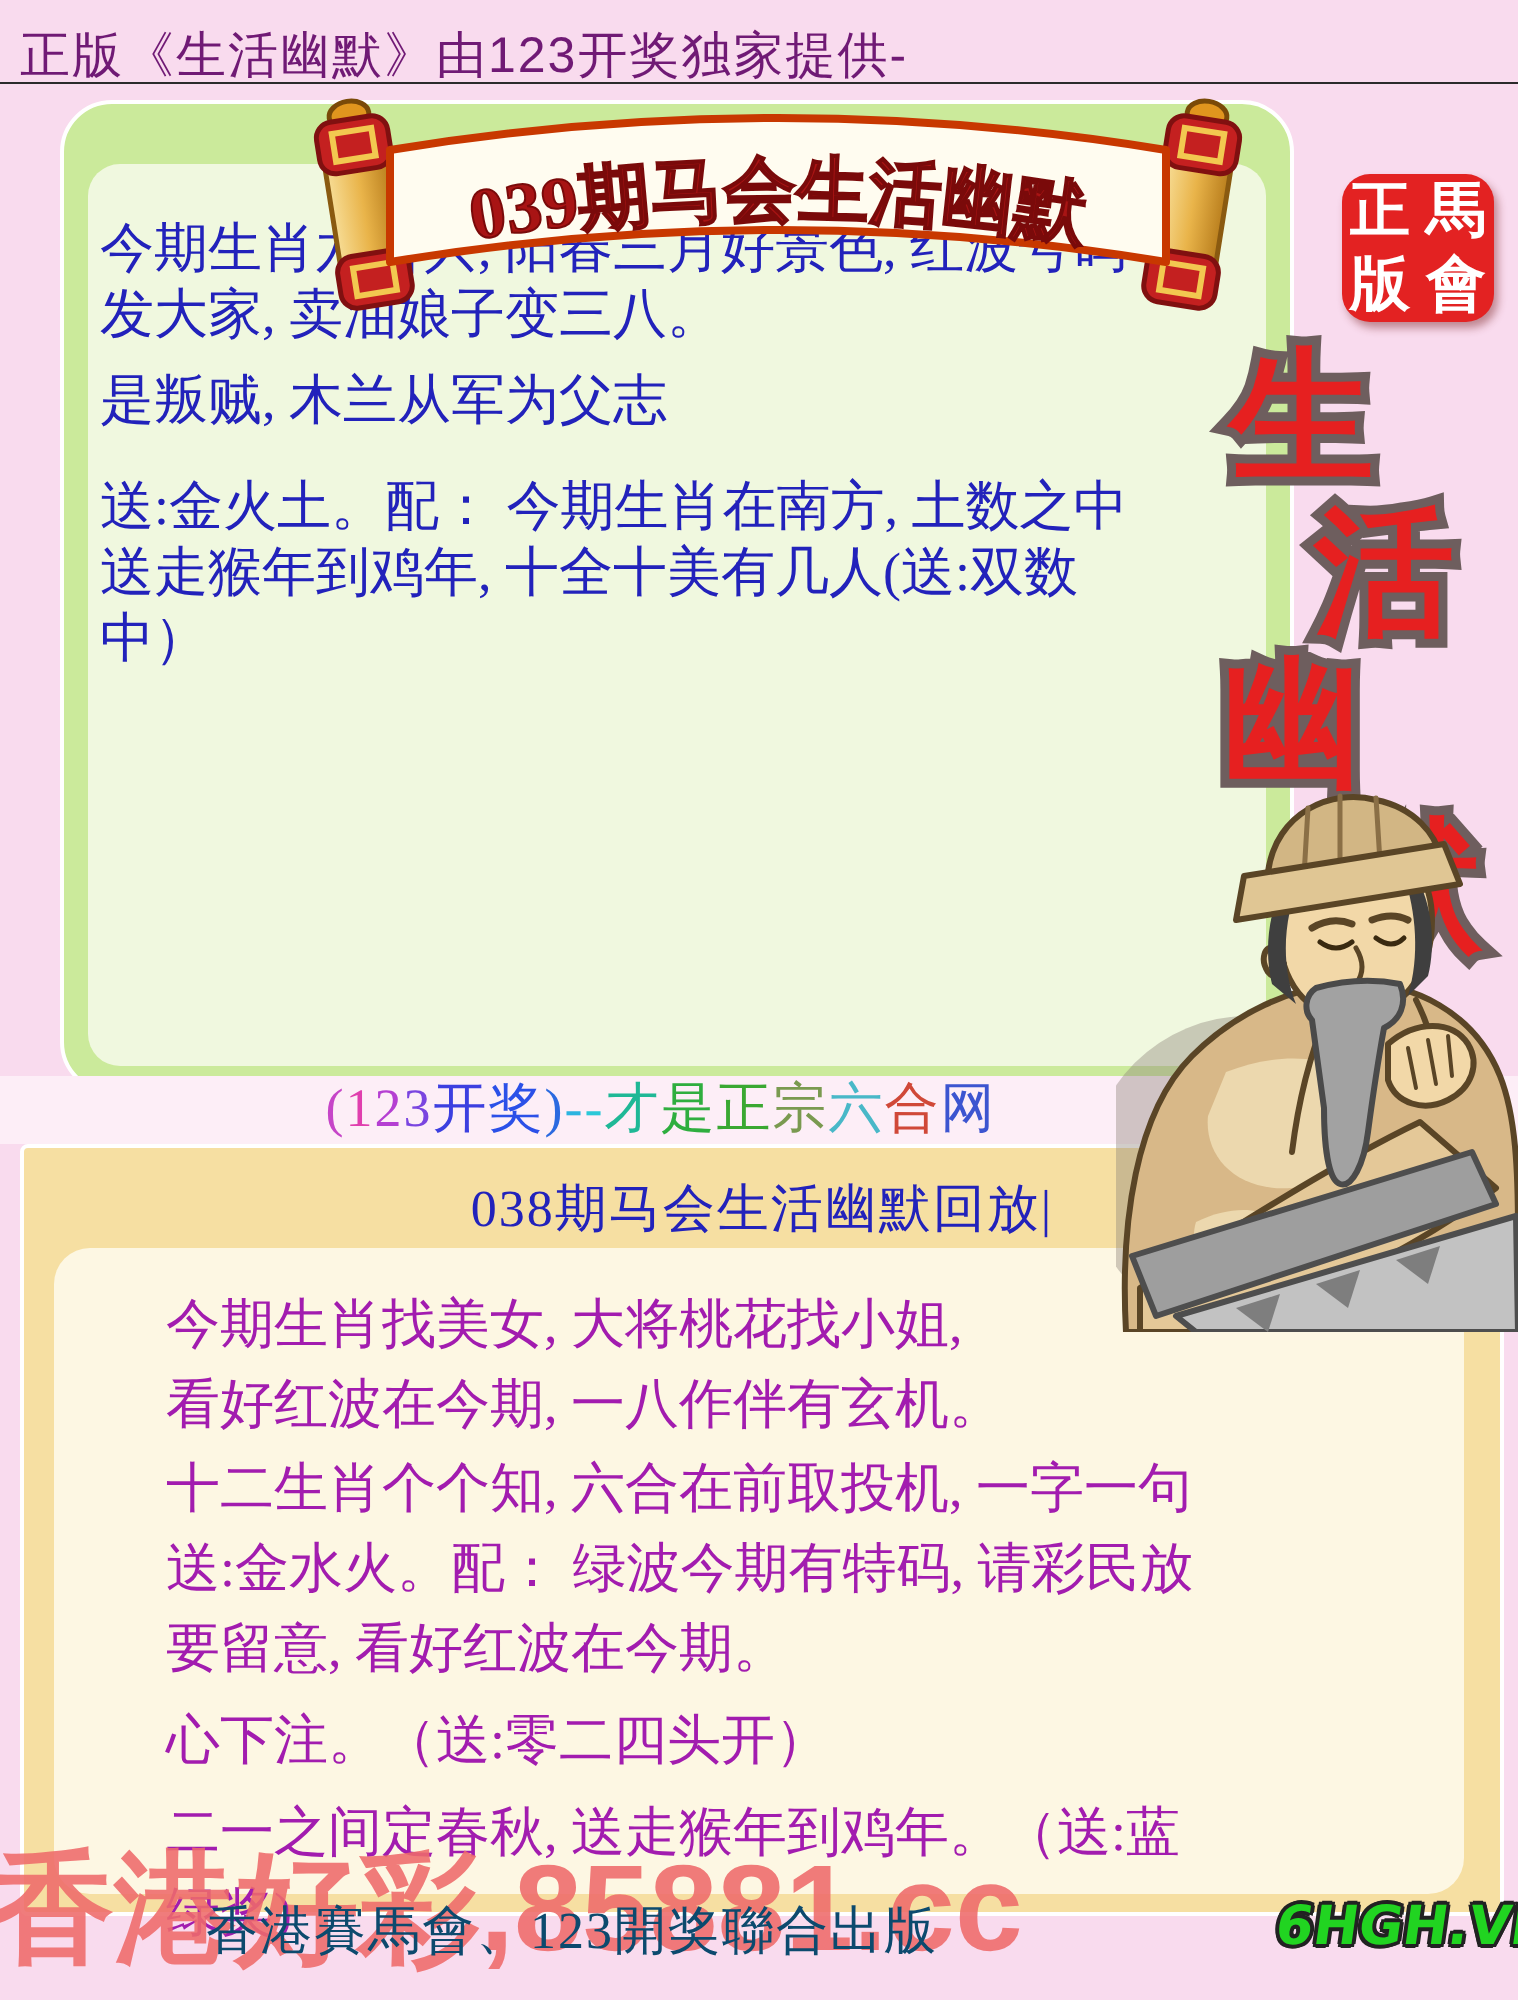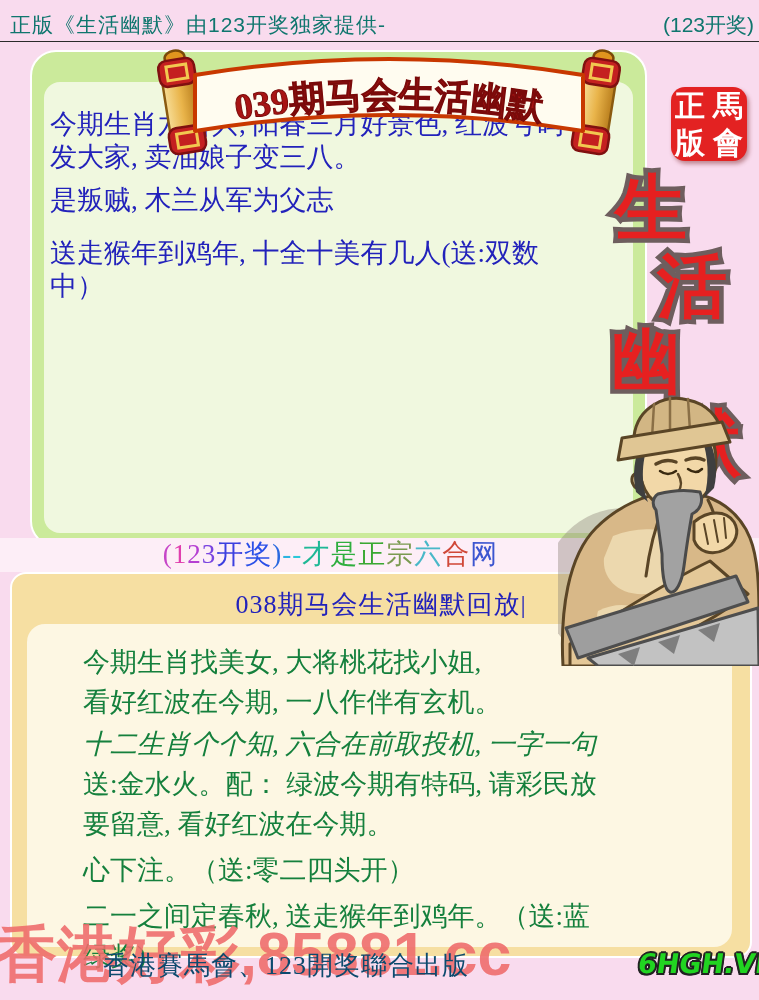--- a/index.html
+++ b/index.html
@@ -4,21 +4,21 @@
 <style>
   html,body{margin:0;padding:0;}
   body{width:759px;height:1000px;position:relative;overflow:hidden;
        background:#f9dbee;
        font-family:"Liberation Serif","DejaVu Serif",serif;}
 
   
   .top-header{position:absolute;left:0;top:0;width:759px;height:41px;
     border-bottom:1.5px solid #2b2b2b;
     font-family:"Liberation Sans","DejaVu Sans",sans-serif;
-    font-size:21px;color:#0f766e;}
+    font-size:25px;color:#701a75;}
   .top-header .left{position:absolute;left:10px;top:11px;letter-spacing:1px;}
   .top-header .right{position:absolute;right:5px;top:11px;}
 
   
   .box1{position:absolute;left:30px;top:50px;width:613px;height:493px;
         background:#cbea9b;border:2px solid #ffffff;border-radius:26px;z-index:1;}
   .box1-inner{position:absolute;left:12px;top:30px;right:12px;bottom:12px;
         background:#f0f8df;border-radius:16px;}
   .box1-text{position:absolute;left:6px;top:26px;right:2px;
         font-size:27px;line-height:33px;color:#2222bb;white-space:nowrap;}
@@ -42,54 +42,54 @@
   .scholar{position:absolute;left:558px;top:376px;width:201px;height:290px;z-index:4;}
 
   
   .midline-strip{position:absolute;left:0;top:538px;width:759px;height:34px;
         background:#fdeef7;z-index:1;}
   .midline{position:absolute;left:0;top:538px;width:661px;height:34px;line-height:32px;
         text-align:center;font-size:27px;font-weight:500;z-index:2;letter-spacing:1px;}
 
   
   .box2{position:absolute;left:10px;top:572px;width:738px;height:382px;
-        background:#f6dfa2;border:2px solid #ffffff;border-radius:16px;z-index:1;}
+        background:#f6dfa2;border:2px solid #ffffff;border-radius:4px;z-index:1;}
   .box2-header{position:absolute;left:0;top:13px;width:100%;text-align:center;
         font-size:26px;color:#2222bb;letter-spacing:1px;}
   .box2-inner{position:absolute;left:15px;top:50px;right:18px;bottom:9px;
         background:#fdf7e3;border-radius:18px;}
   .box2-text{position:absolute;left:56px;top:18px;right:2px;
-        font-size:27px;line-height:40px;color:#15803d;white-space:nowrap;}
+        font-size:27px;line-height:40px;color:#a21caf;white-space:nowrap;}
 
   
   .watermark{position:absolute;left:-4px;top:914px;z-index:10;
         font-family:"Liberation Sans","DejaVu Sans",sans-serif;
         font-size:61px;font-weight:bold;color:#ef6b6b;opacity:.88;white-space:nowrap;}
   .publisher{position:absolute;left:103px;top:948px;z-index:11;
         font-size:26px;color:#0c4a6e;letter-spacing:1px;}
   .site-badge{position:absolute;left:638px;top:948px;z-index:11;
         font-family:"DejaVu Sans","Liberation Sans",sans-serif;
         font-size:27px;font-weight:800;color:#21d421;transform:skewX(-8deg);
         text-shadow:2px 0 #222,-2px 0 #222,0 2px #222,0 -2px #222,
                     1.5px 1.5px #222,-1.5px -1.5px #222,1.5px -1.5px #222,-1.5px 1.5px #222;}
 </style>
 </head>
 <body>
 
 <div class="top-header">
   <span class="left">正版《生活幽默》由123开奖独家提供-</span>
-  <span class="right">(123开奖)</span>
 </div>
 
 <div class="box1">
   <div class="box1-inner">
     <div class="box1-text">
       <div>今期生肖六畜兴, 阳春三月好景色, 红波号码</div>
       <div style="margin-bottom:10px;">发大家, 卖油娘子变三八。</div>
       <div style="margin-bottom:20px;">是叛贼, 木兰从军为父志</div>
+      <div>送:金火土。配： 今期生肖在南方, 土数之中</div>
       <div>送走猴年到鸡年, 十全十美有几人(送:双数</div>
       <div>中）</div>
     </div>
   </div>
 </div>
 
 <svg class="scroll-banner" viewBox="0 0 478 112">
   <defs>
     <linearGradient id="gold" x1="0" y1="0" x2="1" y2="0">
       <stop offset="0" stop-color="#f7dd96"></stop>
@@ -180,21 +180,21 @@
 <div class="midline">
   <span style="color: rgb(198, 69, 200);">(</span><span style="color: rgb(224, 63, 174);">1</span><span style="color: rgb(181, 63, 210);">2</span><span style="color: rgb(122, 69, 224);">3</span><span style="color: rgb(60, 63, 224);">开</span><span style="color: rgb(43, 80, 232);">奖</span><span style="color: rgb(43, 106, 224);">)</span><span style="color: rgb(43, 180, 224);">-</span><span style="color: rgb(43, 200, 216);">-</span><span style="color: rgb(31, 184, 150);">才</span><span style="color: rgb(47, 174, 63);">是</span><span style="color: rgb(58, 168, 50);">正</span><span style="color: rgb(122, 154, 80);">宗</span><span style="color: rgb(73, 184, 200);">六</span><span style="color: rgb(208, 72, 56);">合</span><span style="color: rgb(60, 85, 208);">网</span>
 </div>
 
 <div class="box2">
   <div class="box2-header">038期马会生活幽默回放|</div>
   <div class="box2-inner">
     <div class="box2-text">
       <div>今期生肖找美女, 大将桃花找小姐,</div>
       <div>看好红波在今期, 一八作伴有玄机。</div>
-      <div style="margin-top:2px;font-style:italic;">十二生肖个个知, 六合在前取投机, 一字一句</div>
+      <div style="margin-top:2px;">十二生肖个个知, 六合在前取投机, 一字一句</div>
       <div>送:金水火。配： 绿波今期有特码, 请彩民放</div>
       <div style="margin-bottom:6px;">要留意, 看好红波在今期。</div>
       <div style="margin-bottom:6px;">心下注。（送:零二四头开）</div>
       <div>二一之间定春秋, 送走猴年到鸡年。（送:蓝</div>
       <div>绿奖)</div>
     </div>
   </div>
 </div>
 
 <div class="watermark">香港好彩,85881.cc</div>

